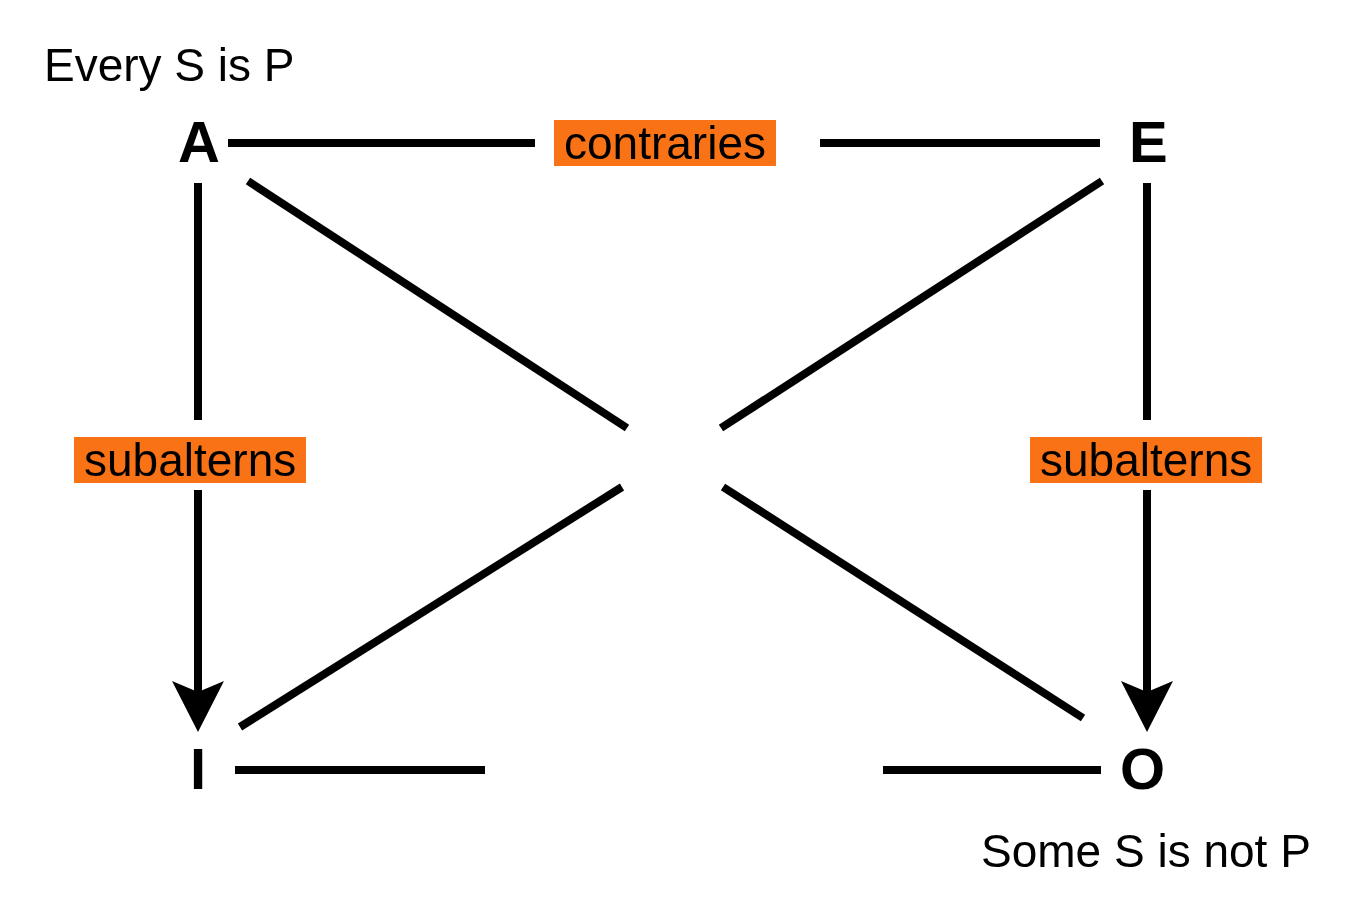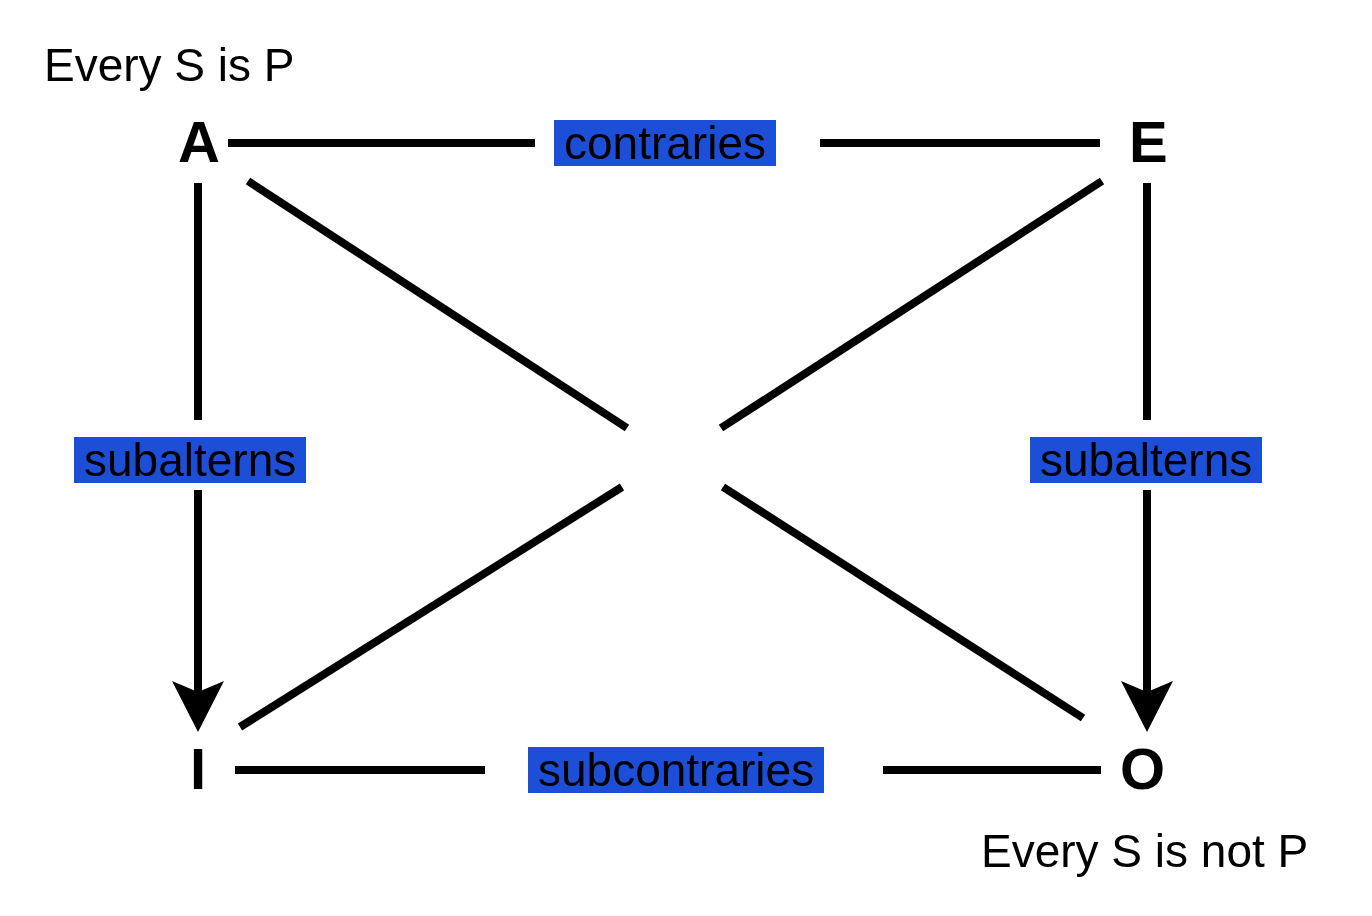--- a/index.html
+++ b/index.html
@@ -39,21 +39,21 @@
   }
   
   .gloss {
     font-size: 46px;
     font-weight: normal;
   }
   
   .relation {
     font-size: 46px;
     font-weight: normal;
-    background: #1d4ed8;
+    background: #f97316;
     padding: 0 10px;
   }
 
   
   #gloss-a  { left: 44px;   top: 42px; }
   #gloss-e  { left: 1053px; top: 42px; }
   #gloss-i  { left: 58px;   top: 828px; }
   #gloss-o  { left: 981px;  top: 828px; }
 
   #vertex-a { left: 178px;  top: 113px; }
@@ -89,25 +89,24 @@
     <polygon points="1147,732 1121,681 1147,692 1173,681" fill="#000"></polygon>
 
     <line x1="248" y1="181" x2="627" y2="428" stroke="#000" stroke-width="8"></line>
     <line x1="723" y1="487" x2="1083" y2="718" stroke="#000" stroke-width="8"></line>
 
     <line x1="1102" y1="181" x2="721" y2="428" stroke="#000" stroke-width="8"></line>
     <line x1="622" y1="487" x2="240" y2="727" stroke="#000" stroke-width="8"></line>
   </svg>
 
   <div class="lbl gloss" id="gloss-a">Every S is P</div>
-  <div class="lbl gloss" id="gloss-o">Every S is not P</div>
+  <div class="lbl gloss" id="gloss-o">Some S is not P</div>
 
   <div class="lbl vertex" id="vertex-a">A</div>
   <div class="lbl vertex" id="vertex-e">E</div>
   <div class="lbl vertex" id="vertex-i">I</div>
   <div class="lbl vertex" id="vertex-o">O</div>
 
   <div class="lbl relation" id="rel-contraries">contraries</div>
-  <div class="lbl relation" id="rel-subcontraries">subcontraries</div>
   <div class="lbl relation" id="rel-subalterns-l">subalterns</div>
   <div class="lbl relation" id="rel-subalterns-r">subalterns</div>
 
 </div>
 
 </body></html>

